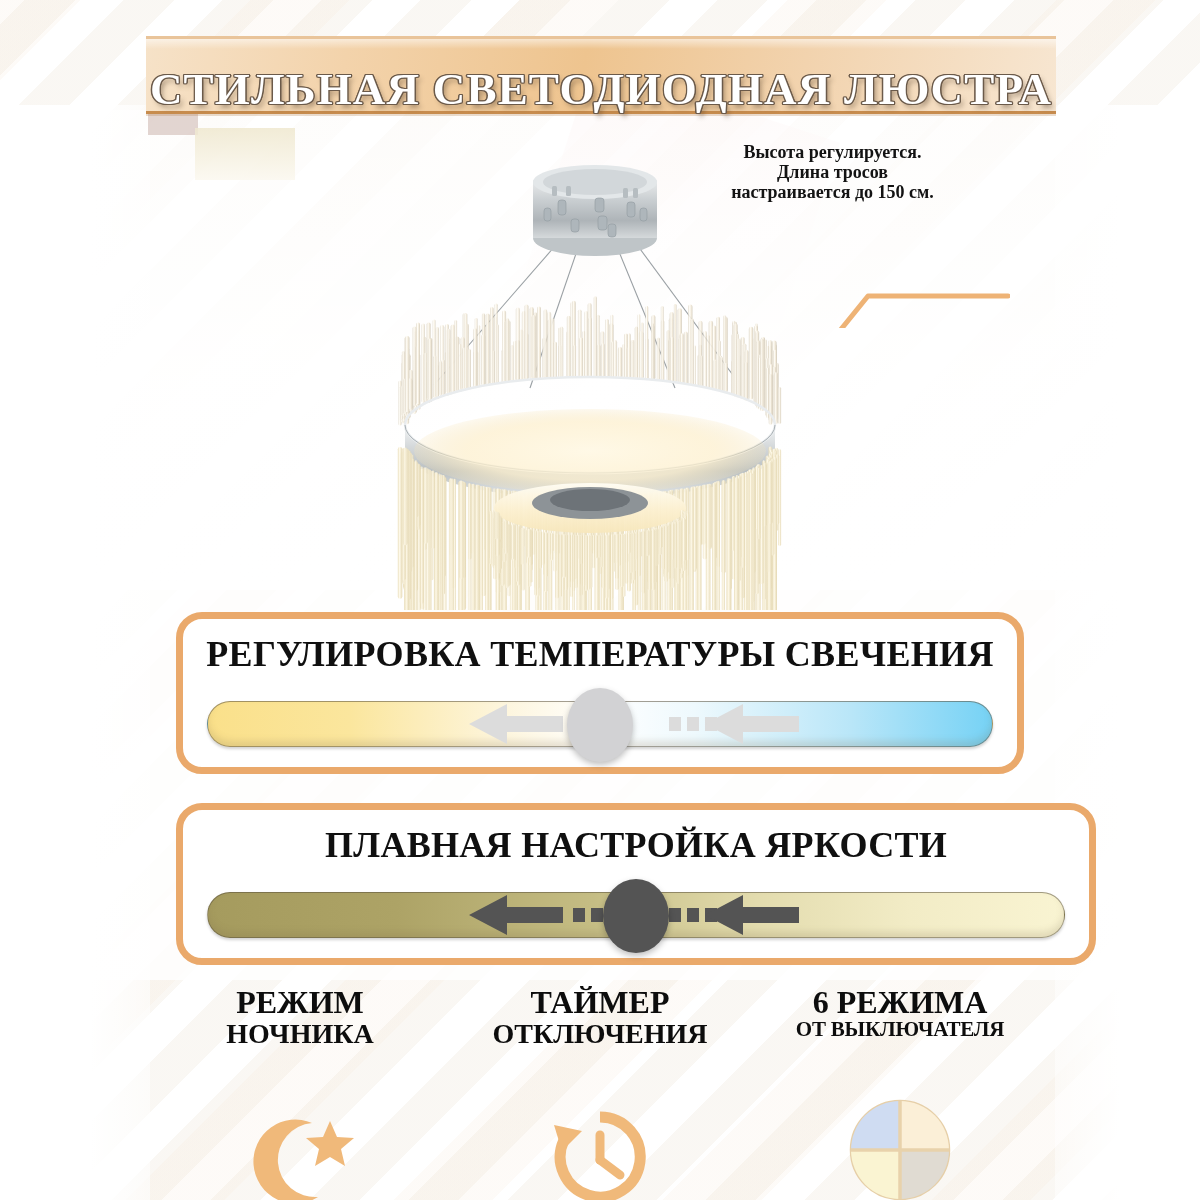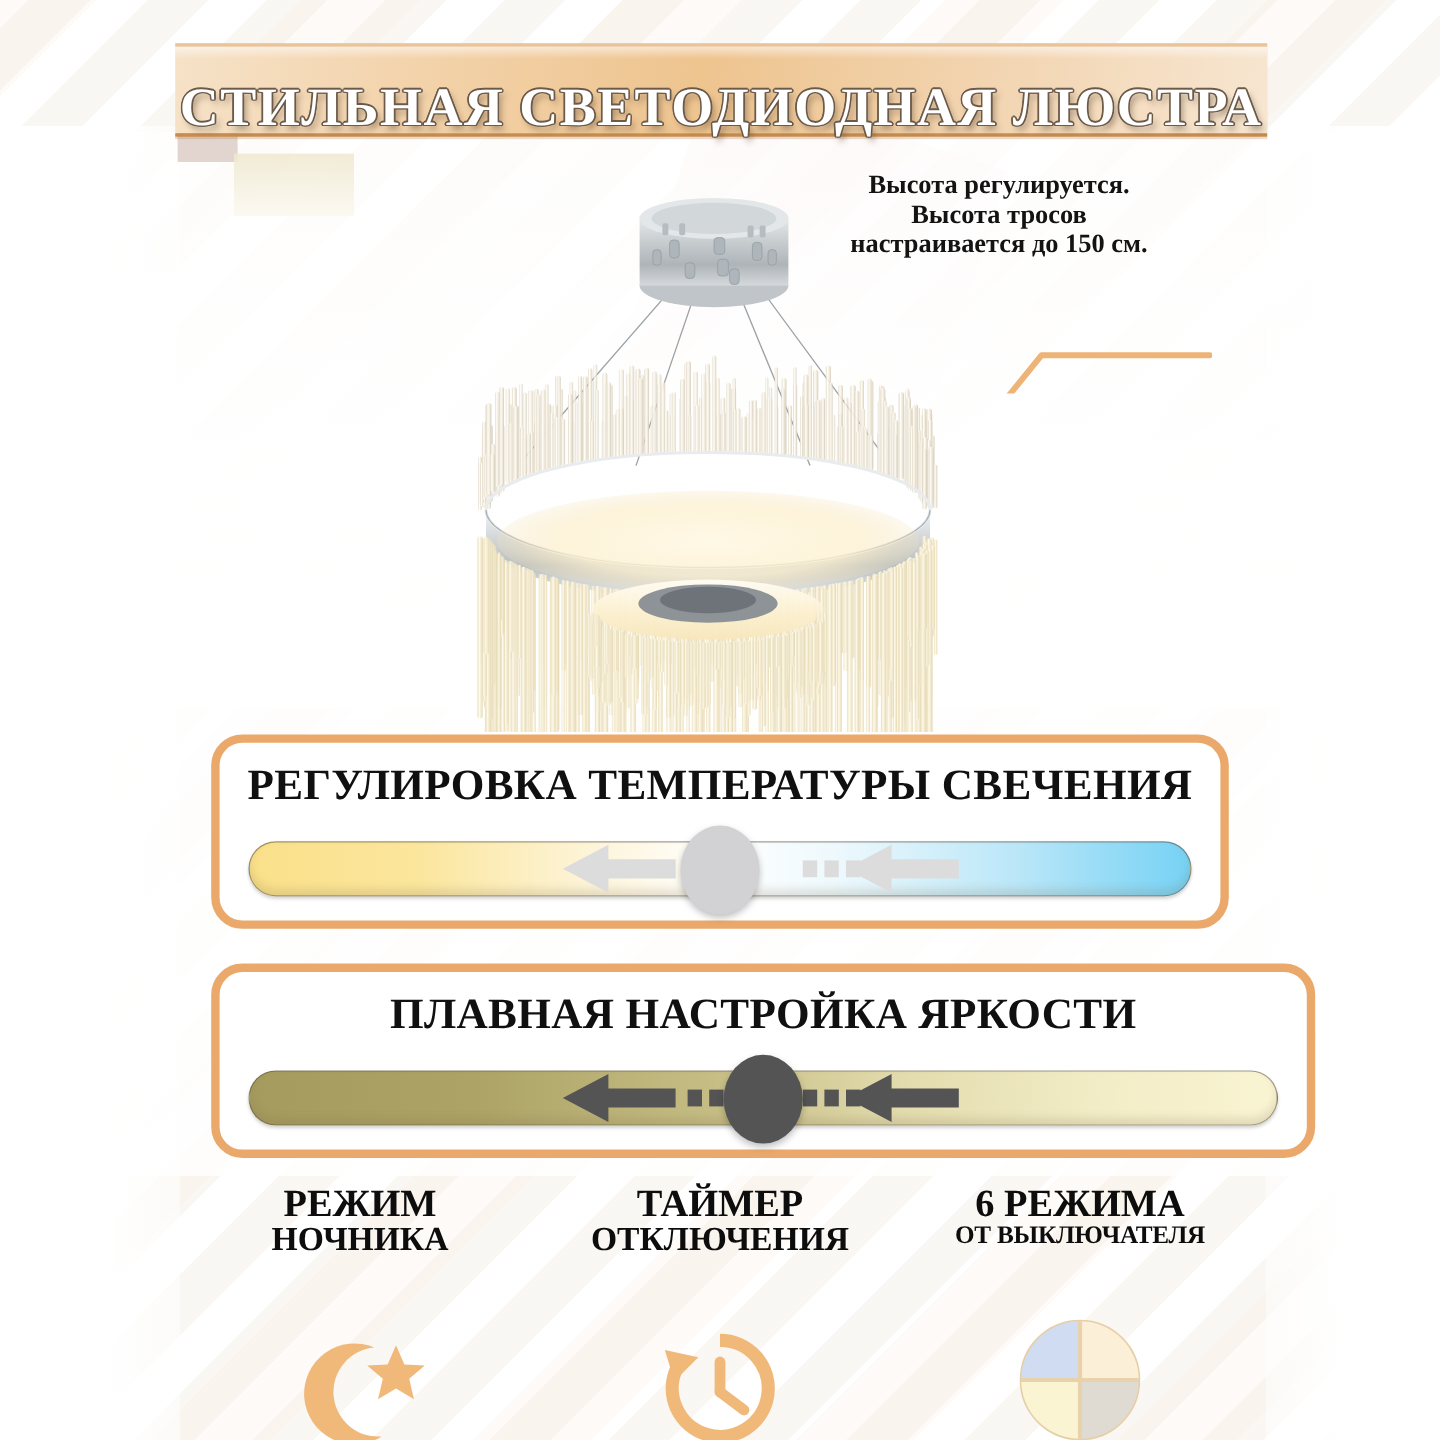--- a/index.html
+++ b/index.html
@@ -99,21 +99,21 @@
       3px 4px 5px rgba(90,70,50,.45);
     margin-top: 28px;
   }
 
   
   .callout{
     position:absolute;left:660px;top:142px;width:345px;
     text-align:center;
     font-family:"Liberation Serif", serif;
     font-weight:700;
-    font-size:22px;
+    font-size:18px;
     line-height:1.12;
     color:#131313;
   }
   .callout-line{position:absolute;left:640px;top:218px;width:370px;height:110px;}
 
   
   .chandelier{position:absolute;left:330px;top:160px;width:520px;height:450px;}
 
   
   .panel{
@@ -901,21 +901,21 @@
         <rect x="160.4" y="352.6" width="2.5" height="31.6" rx="1.3" fill="url(#rodLitG)" opacity="0.79"></rect>
         <rect x="165.4" y="352.0" width="4.2" height="44.2" rx="2.1" fill="url(#rodLitG)" opacity="0.94"></rect>
         <rect x="164.6" y="351.3" width="3.0" height="28.0" rx="1.5" fill="url(#rodLitG)" opacity="0.64"></rect>
         <rect x="159.3" y="350.7" width="3.1" height="53.5" rx="1.6" fill="url(#rodLitG)" opacity="0.71"></rect>
         <rect x="160.9" y="350.0" width="3.7" height="56.2" rx="1.8" fill="url(#rodLitG)" opacity="0.62"></rect>
       </g>
   </svg>
 
   <div class="callout">
     <div>Высота регулируется.</div>
-    <div>Высота тросов</div>
+    <div>Длина тросов</div>
     <div>настраивается до 150 см.</div>
   </div>
   <svg class="callout-line" viewBox="0 0 370 110">
     <polyline points="368,78 228,78 168,152" fill="none" stroke="#eeb376" stroke-width="5" stroke-linejoin="round" stroke-linecap="round"></polyline>
     <circle cx="168" cy="152" r="8" fill="#eeb376"></circle>
   </svg>
 
   <div class="panel" id="panel-temp">
     <div class="panel-title">РЕГУЛИРОВКА ТЕМПЕРАТУРЫ СВЕЧЕНИЯ</div>
     <div class="slider-wrap">

